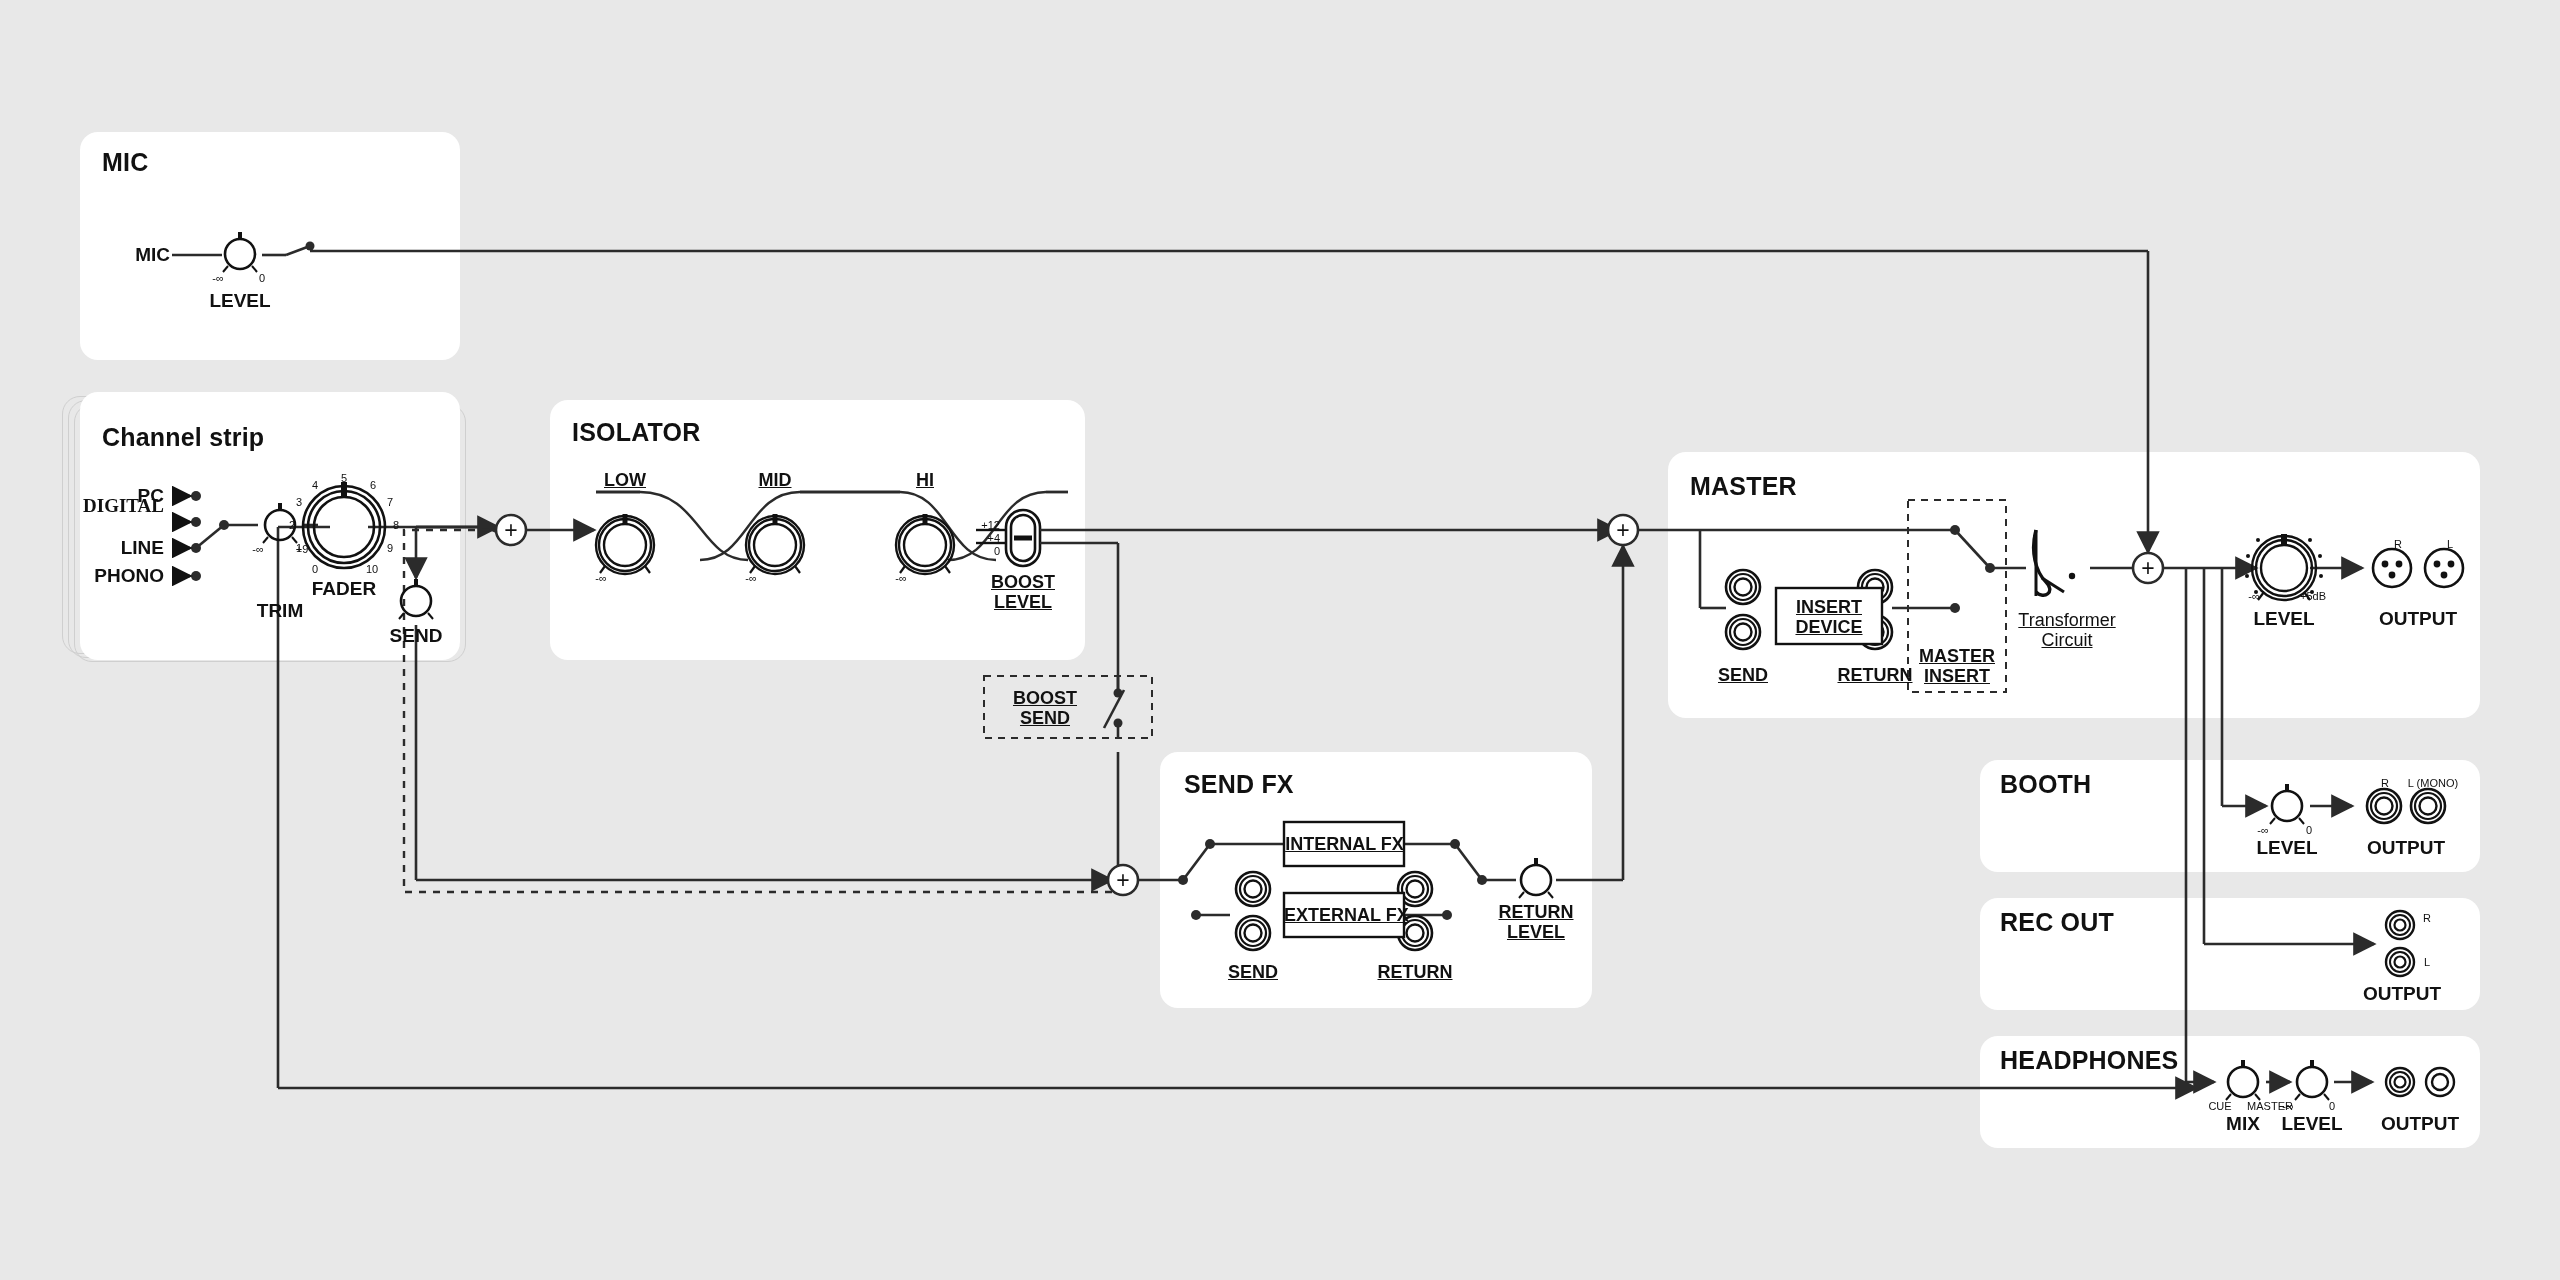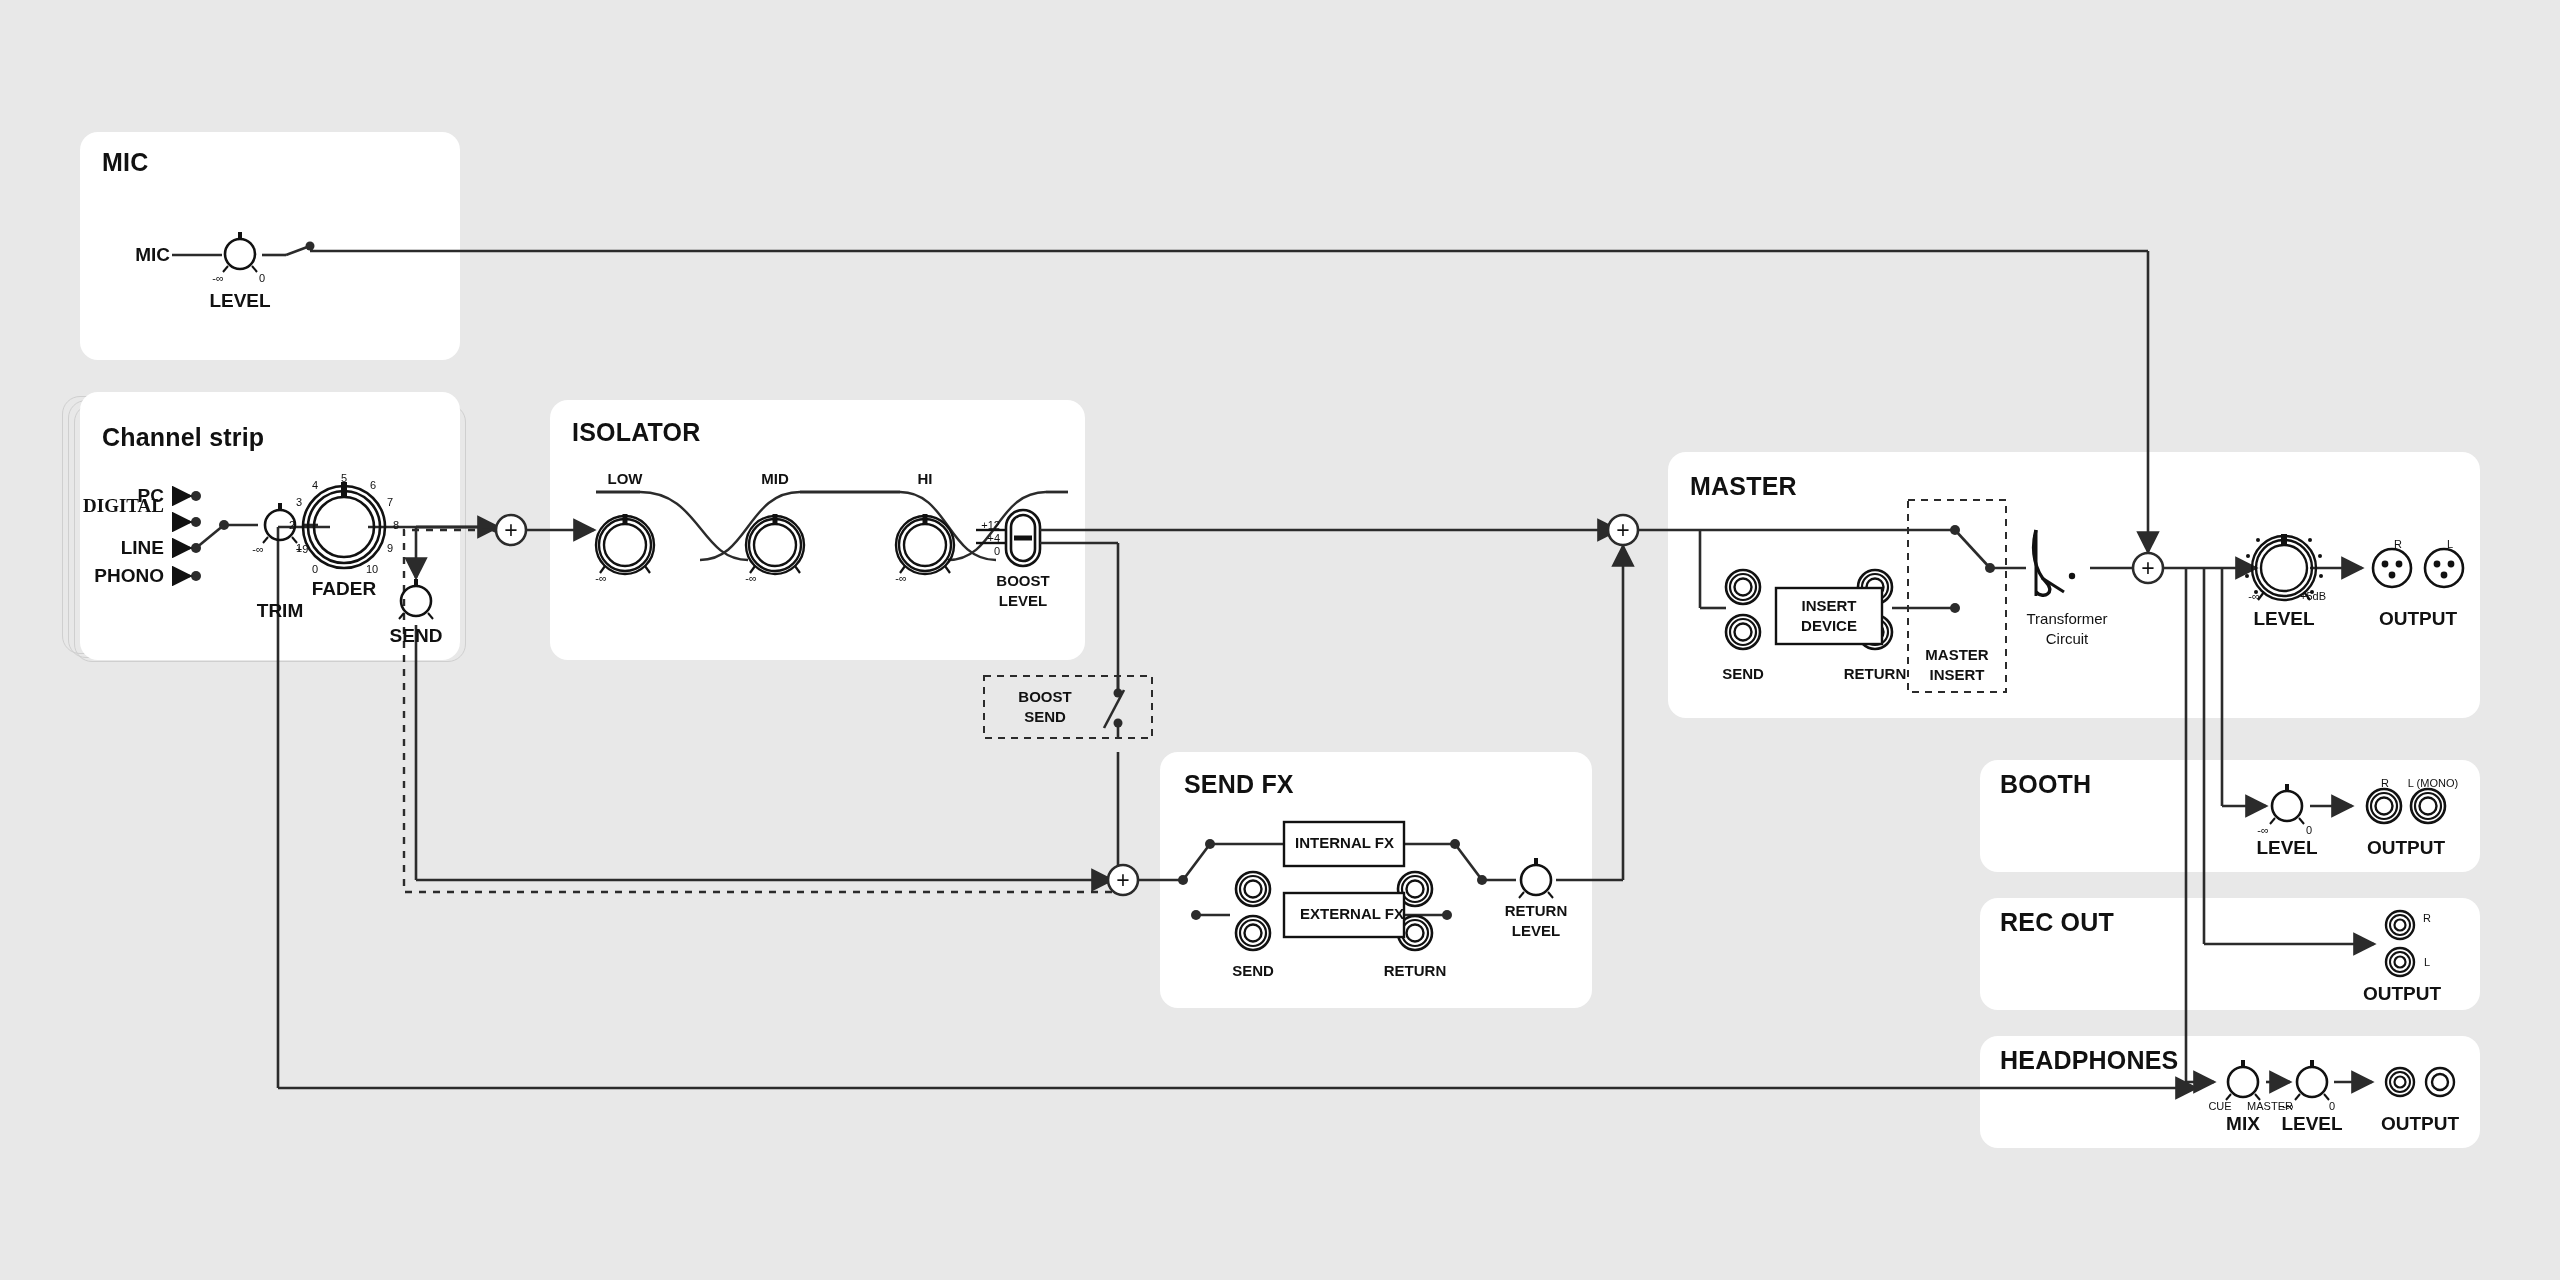--- a/index.html
+++ b/index.html
@@ -3,21 +3,21 @@
 <meta charset="utf-8">
 <style>
   html,body{margin:0;padding:0;background:#e8e8e8;}
   body{width:2560px;height:1280px;position:relative;overflow:hidden;
        font-family:"Liberation Sans","DejaVu Sans",sans-serif;color:#111;}
   #stage{position:absolute;inset:0;}
   .card{position:absolute;background:#fff;border-radius:18px;}
   .card-title{position:absolute;font-weight:bold;font-size:25px;letter-spacing:.2px;color:#111;}
   .lbl{position:absolute;font-size:19px;text-align:center;white-space:nowrap;color:#111;}
   .lbl.b{font-weight:bold;}
-  .lbl.sm{font-size:15px;}
+  .lbl.sm{font-size:18px;text-decoration:underline;}
   .lbl.xs{font-size:11px;}
   .lbl.r{text-align:right;}
   svg.wires{position:absolute;left:0;top:0;width:2560px;height:1280px;pointer-events:none;}
   .stack{position:absolute;border:1.6px solid #cfcfcf;border-radius:18px;background:transparent;}
 </style>
 </head>
 <body>
 
 <div id="stage">
 

